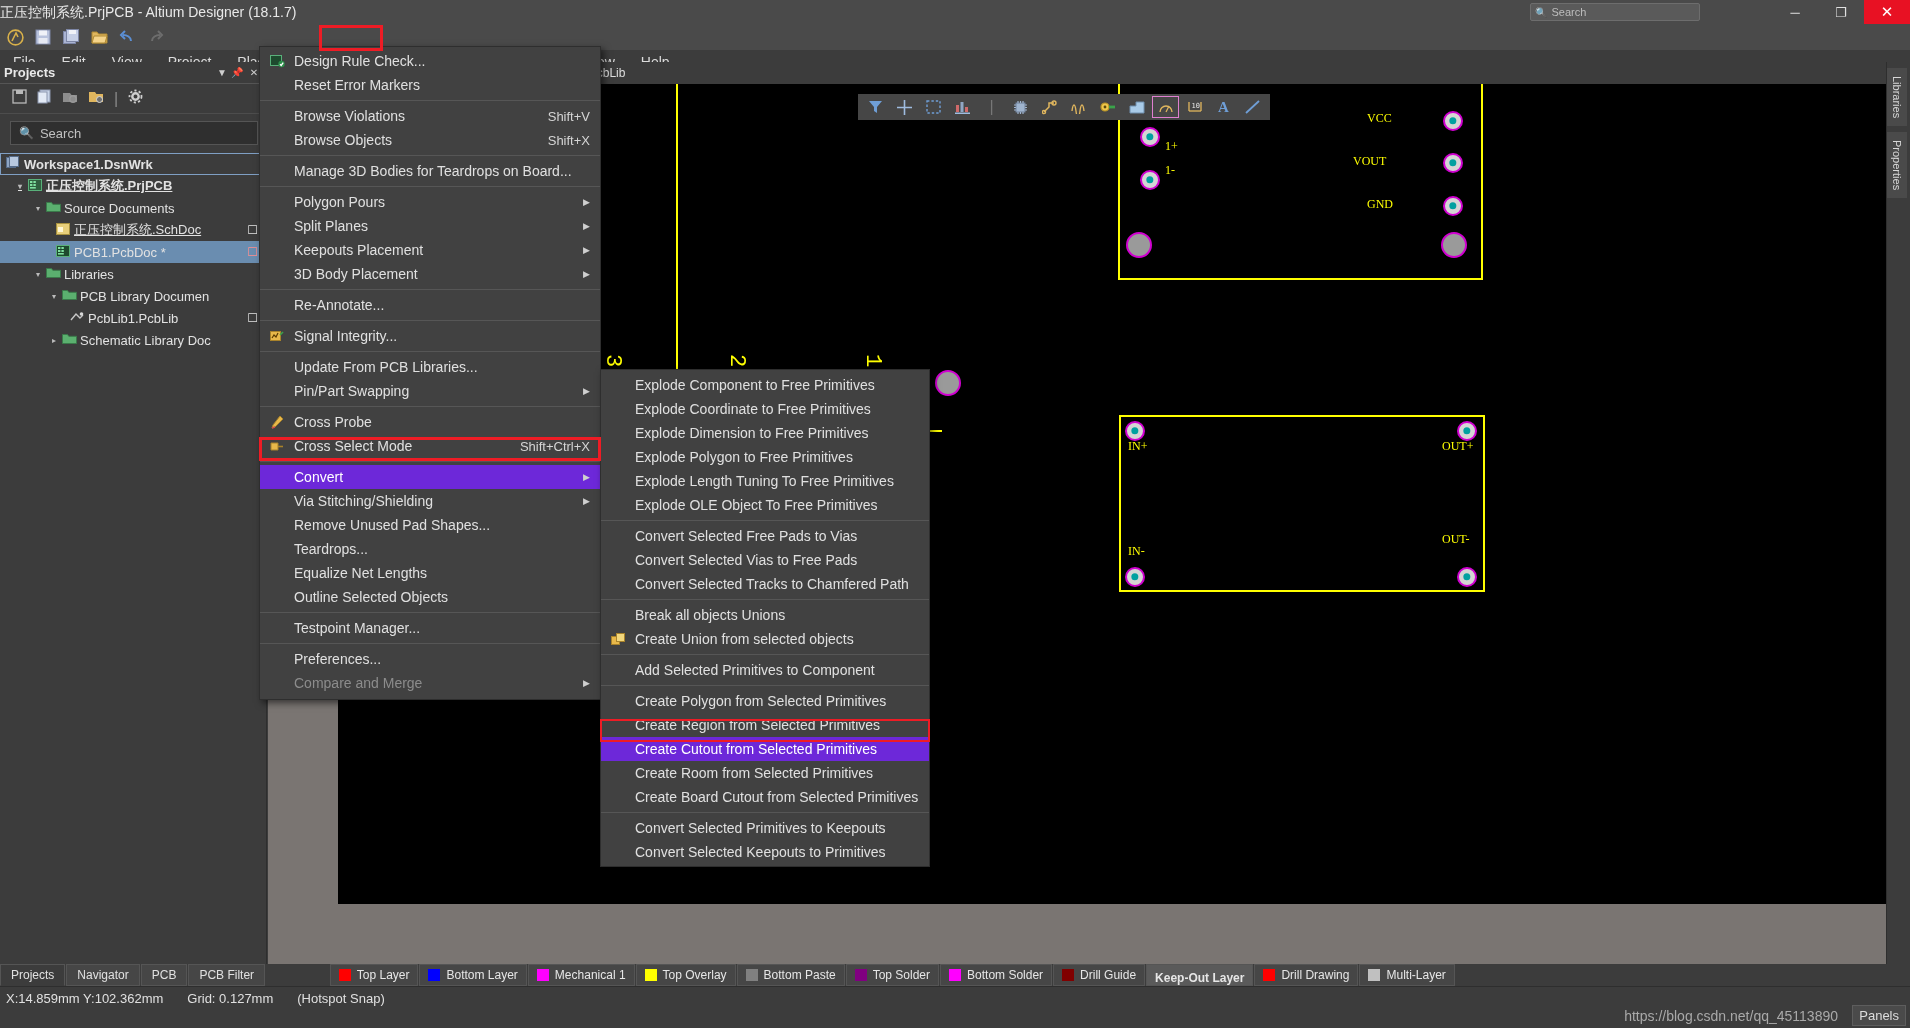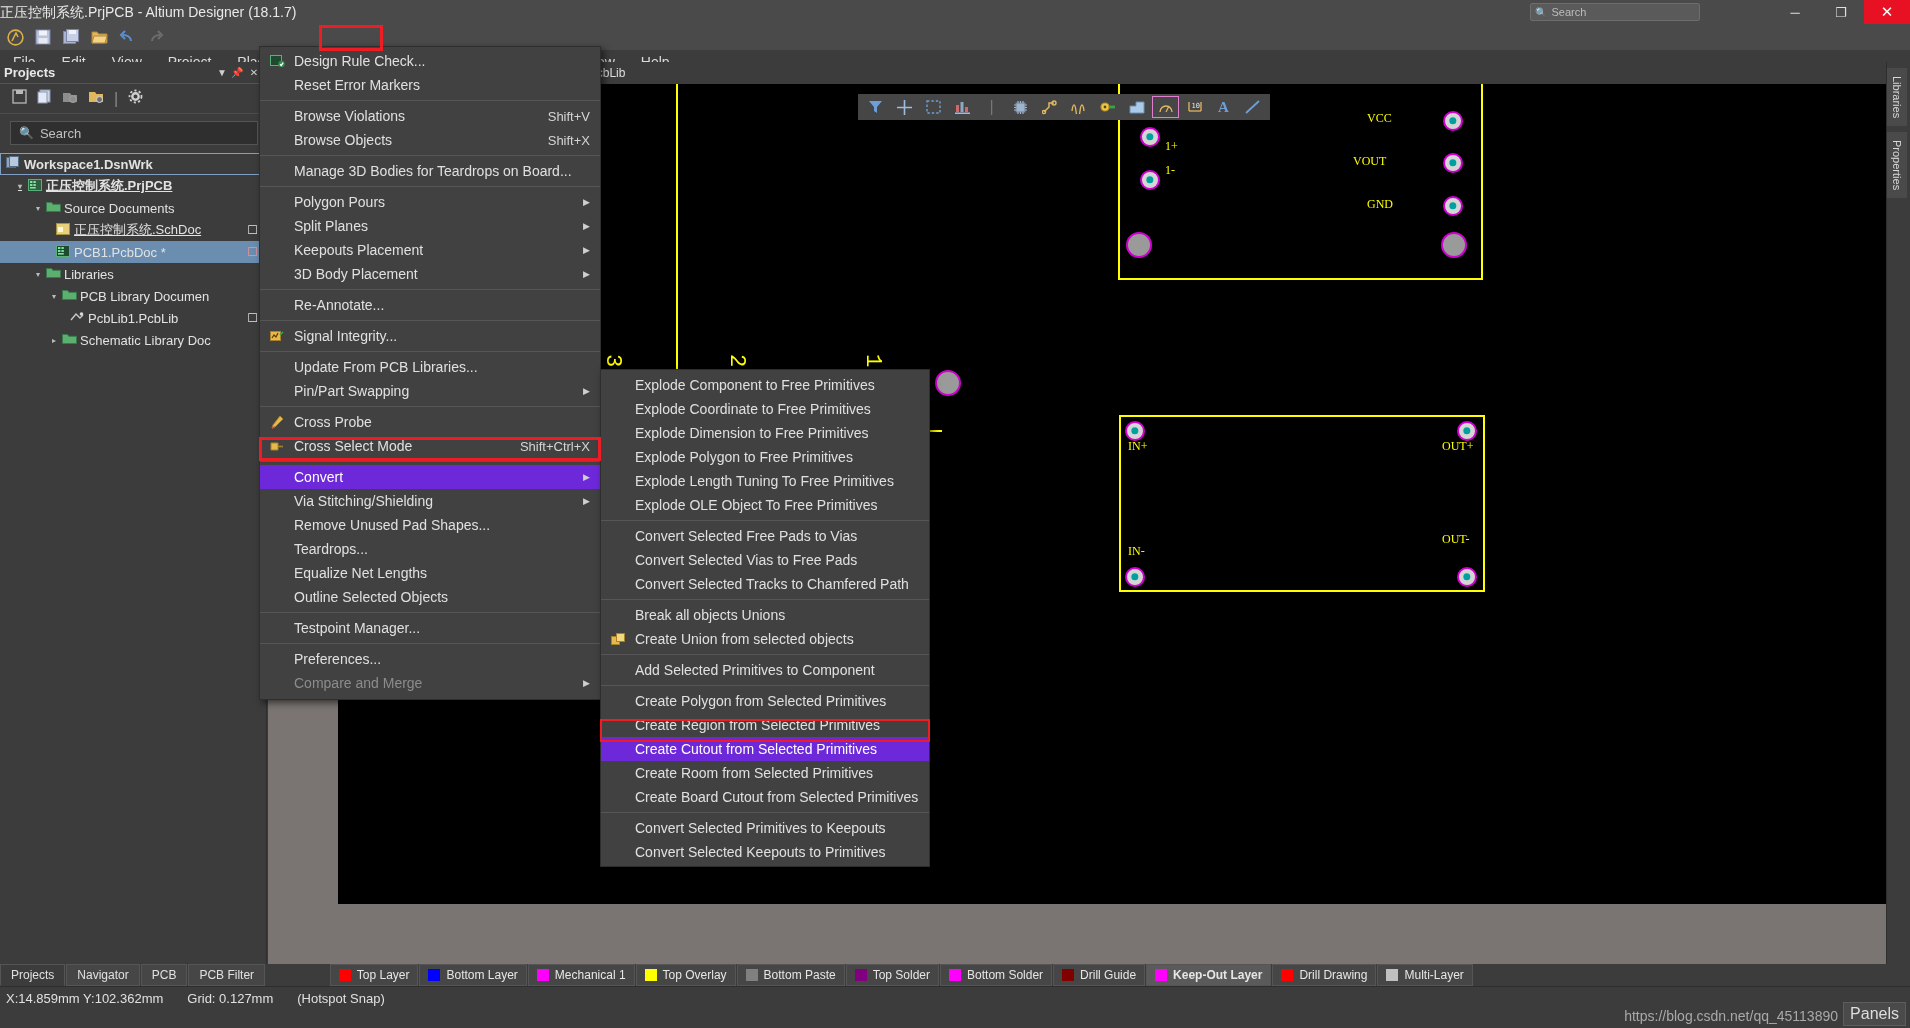--- a/index.html
+++ b/index.html
@@ -205,36 +205,36 @@
   .lswatch {
     display: flex; align-items: center; background: #3c3c3c;
     border: 1px solid #666; margin-left: 6px; padding: 0 2px; margin-top: 36px;
   }
   .lswatch .sw { width: 28px; height: 14px; background: #ff00ff; }
   .lswatch .lbl { font-size: 12px; color: #eee; padding: 0 4px; background:#5a5a5a; }
   .layertab {
     display: flex; align-items: center; gap: 6px; padding: 0 8px;
     font-size: 12px; color: #e6e6e6; background: #464646; border: 1px solid #555;
   }
-  .layertab.active { background: #5a5a5a; font-weight: bold; }
+  .layertab.active { background: #5a5a5a; font-weight: bold; flex-direction: column; }
   .layertab .chip { width: 12px; height: 12px; display: inline-block; }
 
   #statusbar {
     position: absolute; left: 0; bottom: 0; width: 1910px; height: 42px;
     background: #3c3c3c; border-top: 1px solid #2e2e2e;
   }
   #statusbar .coords {
     position: absolute; left: 6px; top: 4px; font-size: 13px; color: #e0e0e0;
     display: flex; gap: 24px;
   }
   #watermark {
     position: absolute; right: 72px; bottom: 4px; font-size: 14px; color: #a9a9a9;
   }
   #panels-btn {
-    position: absolute; right: 4px; bottom: 2px; font-size: 16px; color: #ddd;
+    position: absolute; right: 4px; bottom: 2px; font-size: 13px; color: #ddd;
     background: #4a4a4a; border: 1px solid #5d5d5d; padding: 2px 6px;
   }
 </style>
 </head>
 <body>
 
 <div id="titlebar">
   <div class="tb-title">正压控制系统.PrjPCB - Altium Designer (18.1.7)</div>
   <div id="tb-search">
     <span class="mag">🔍</span>

